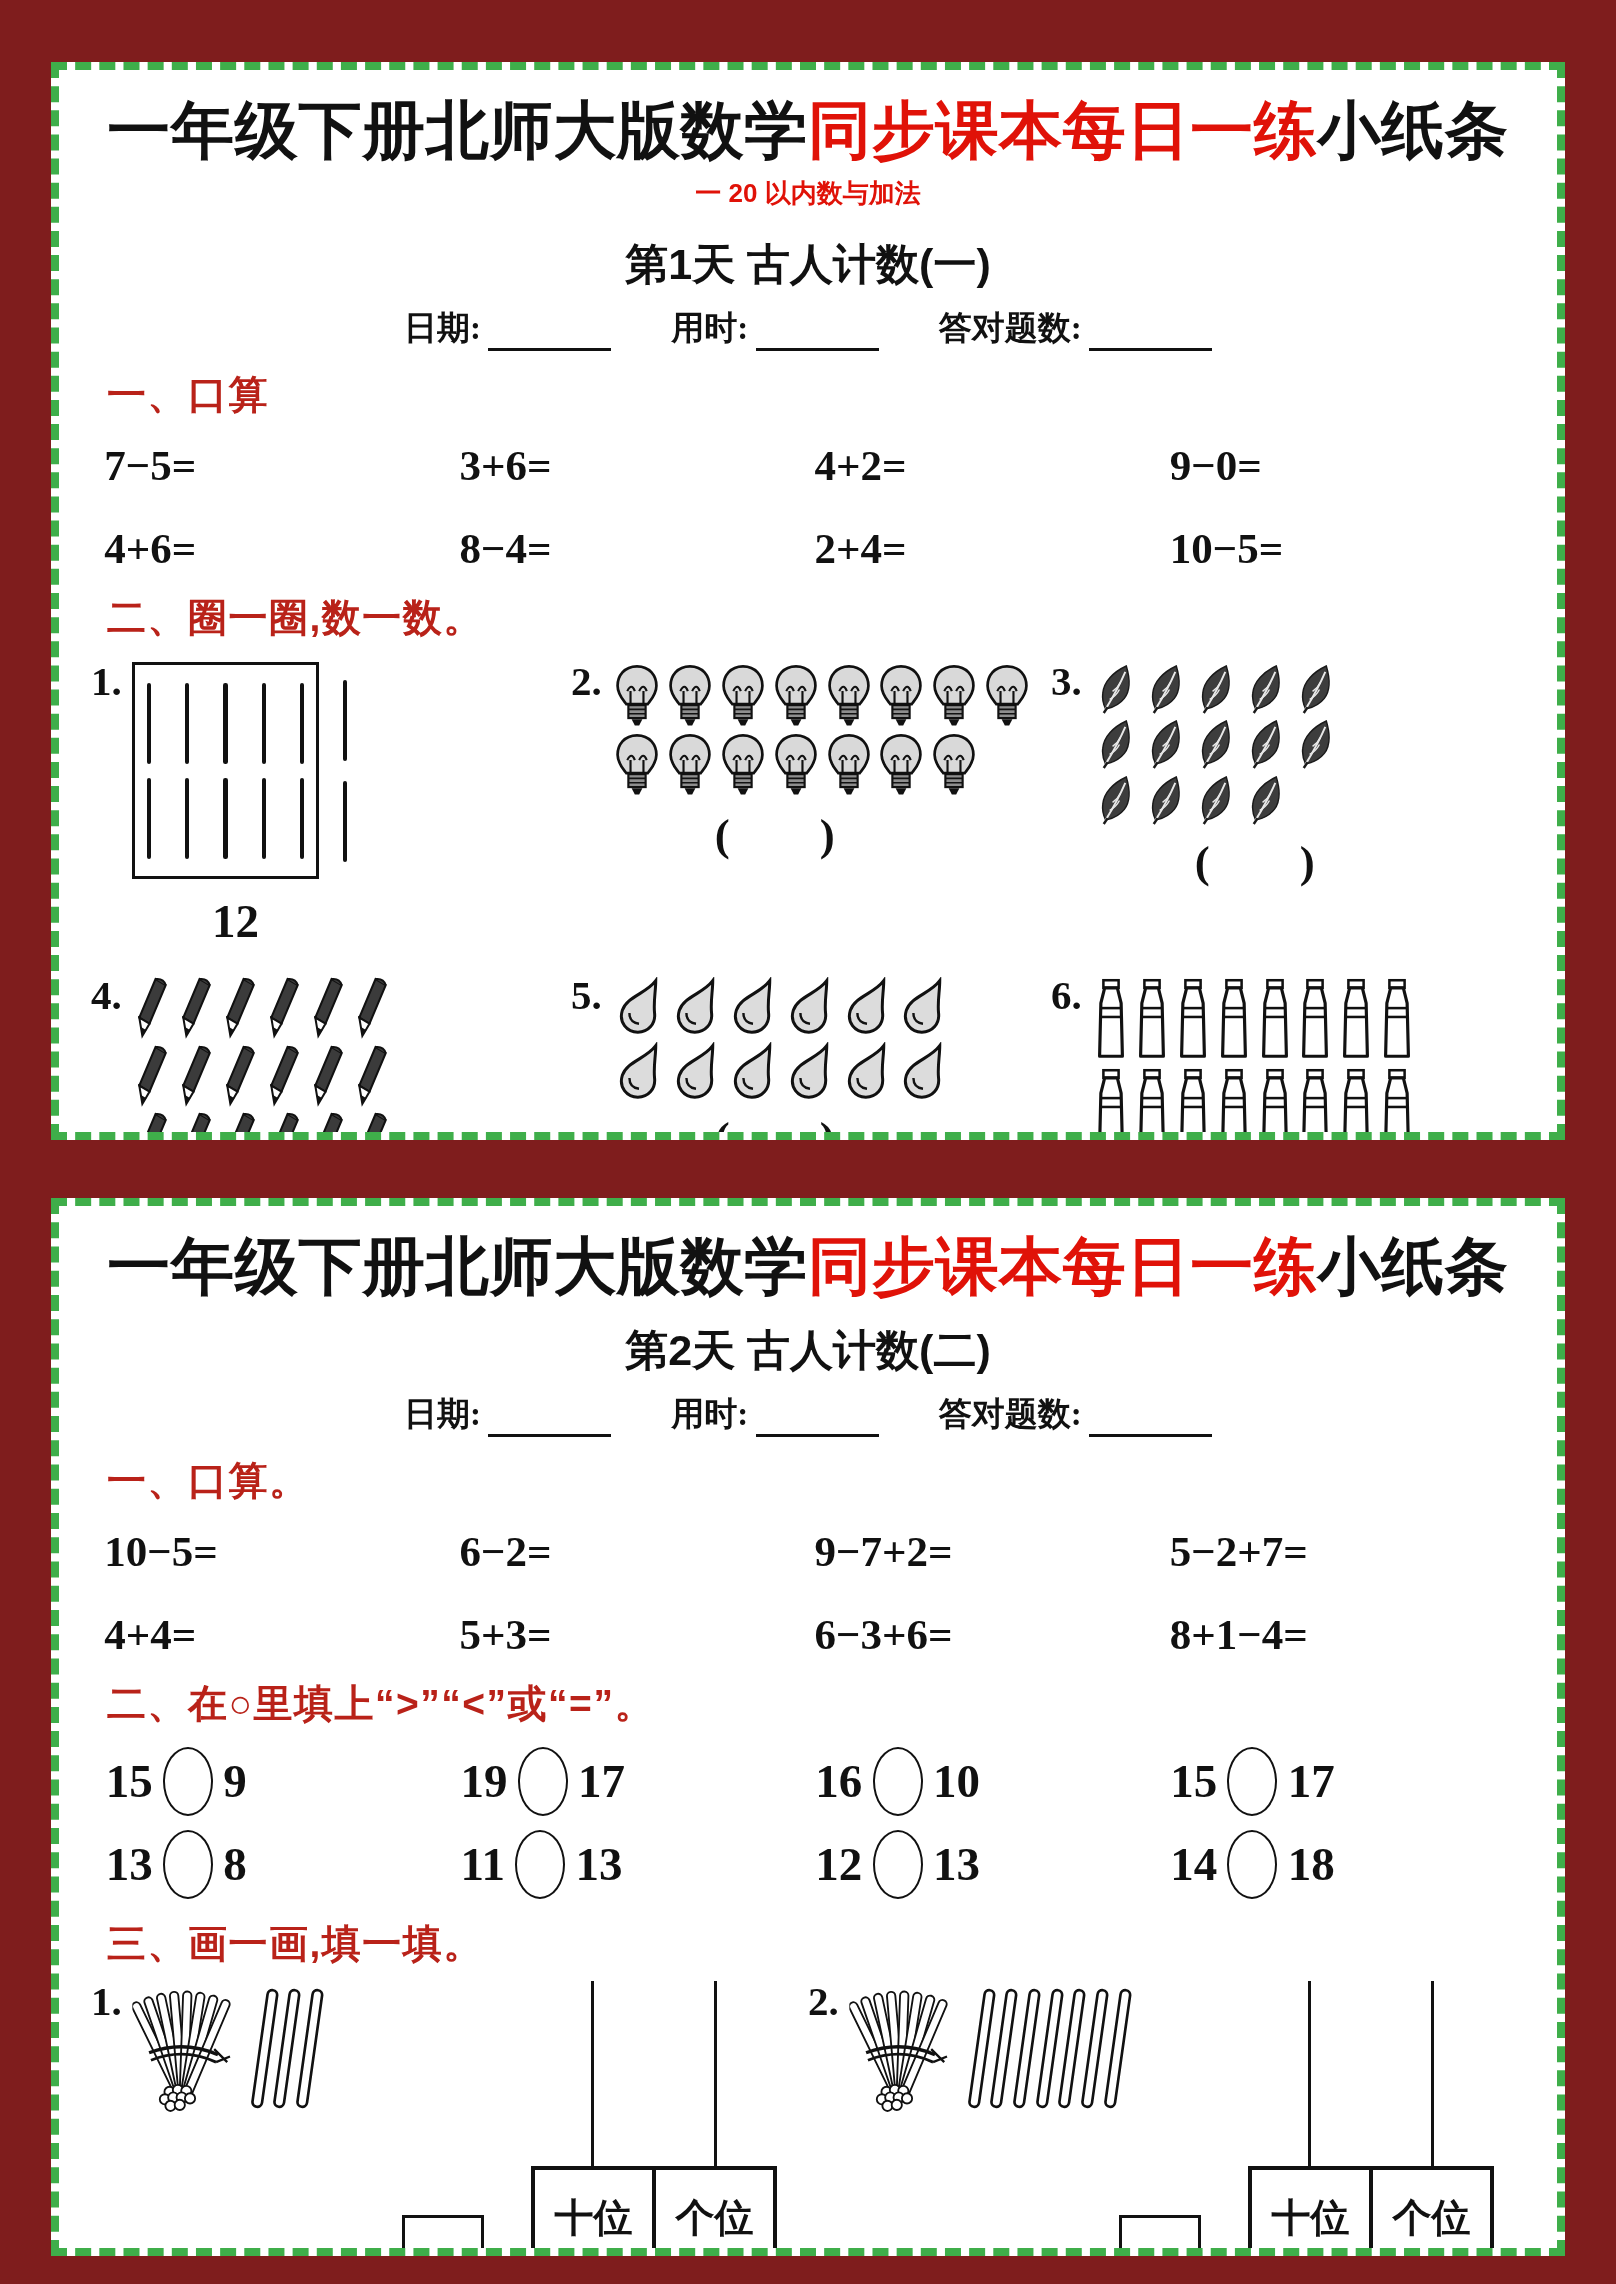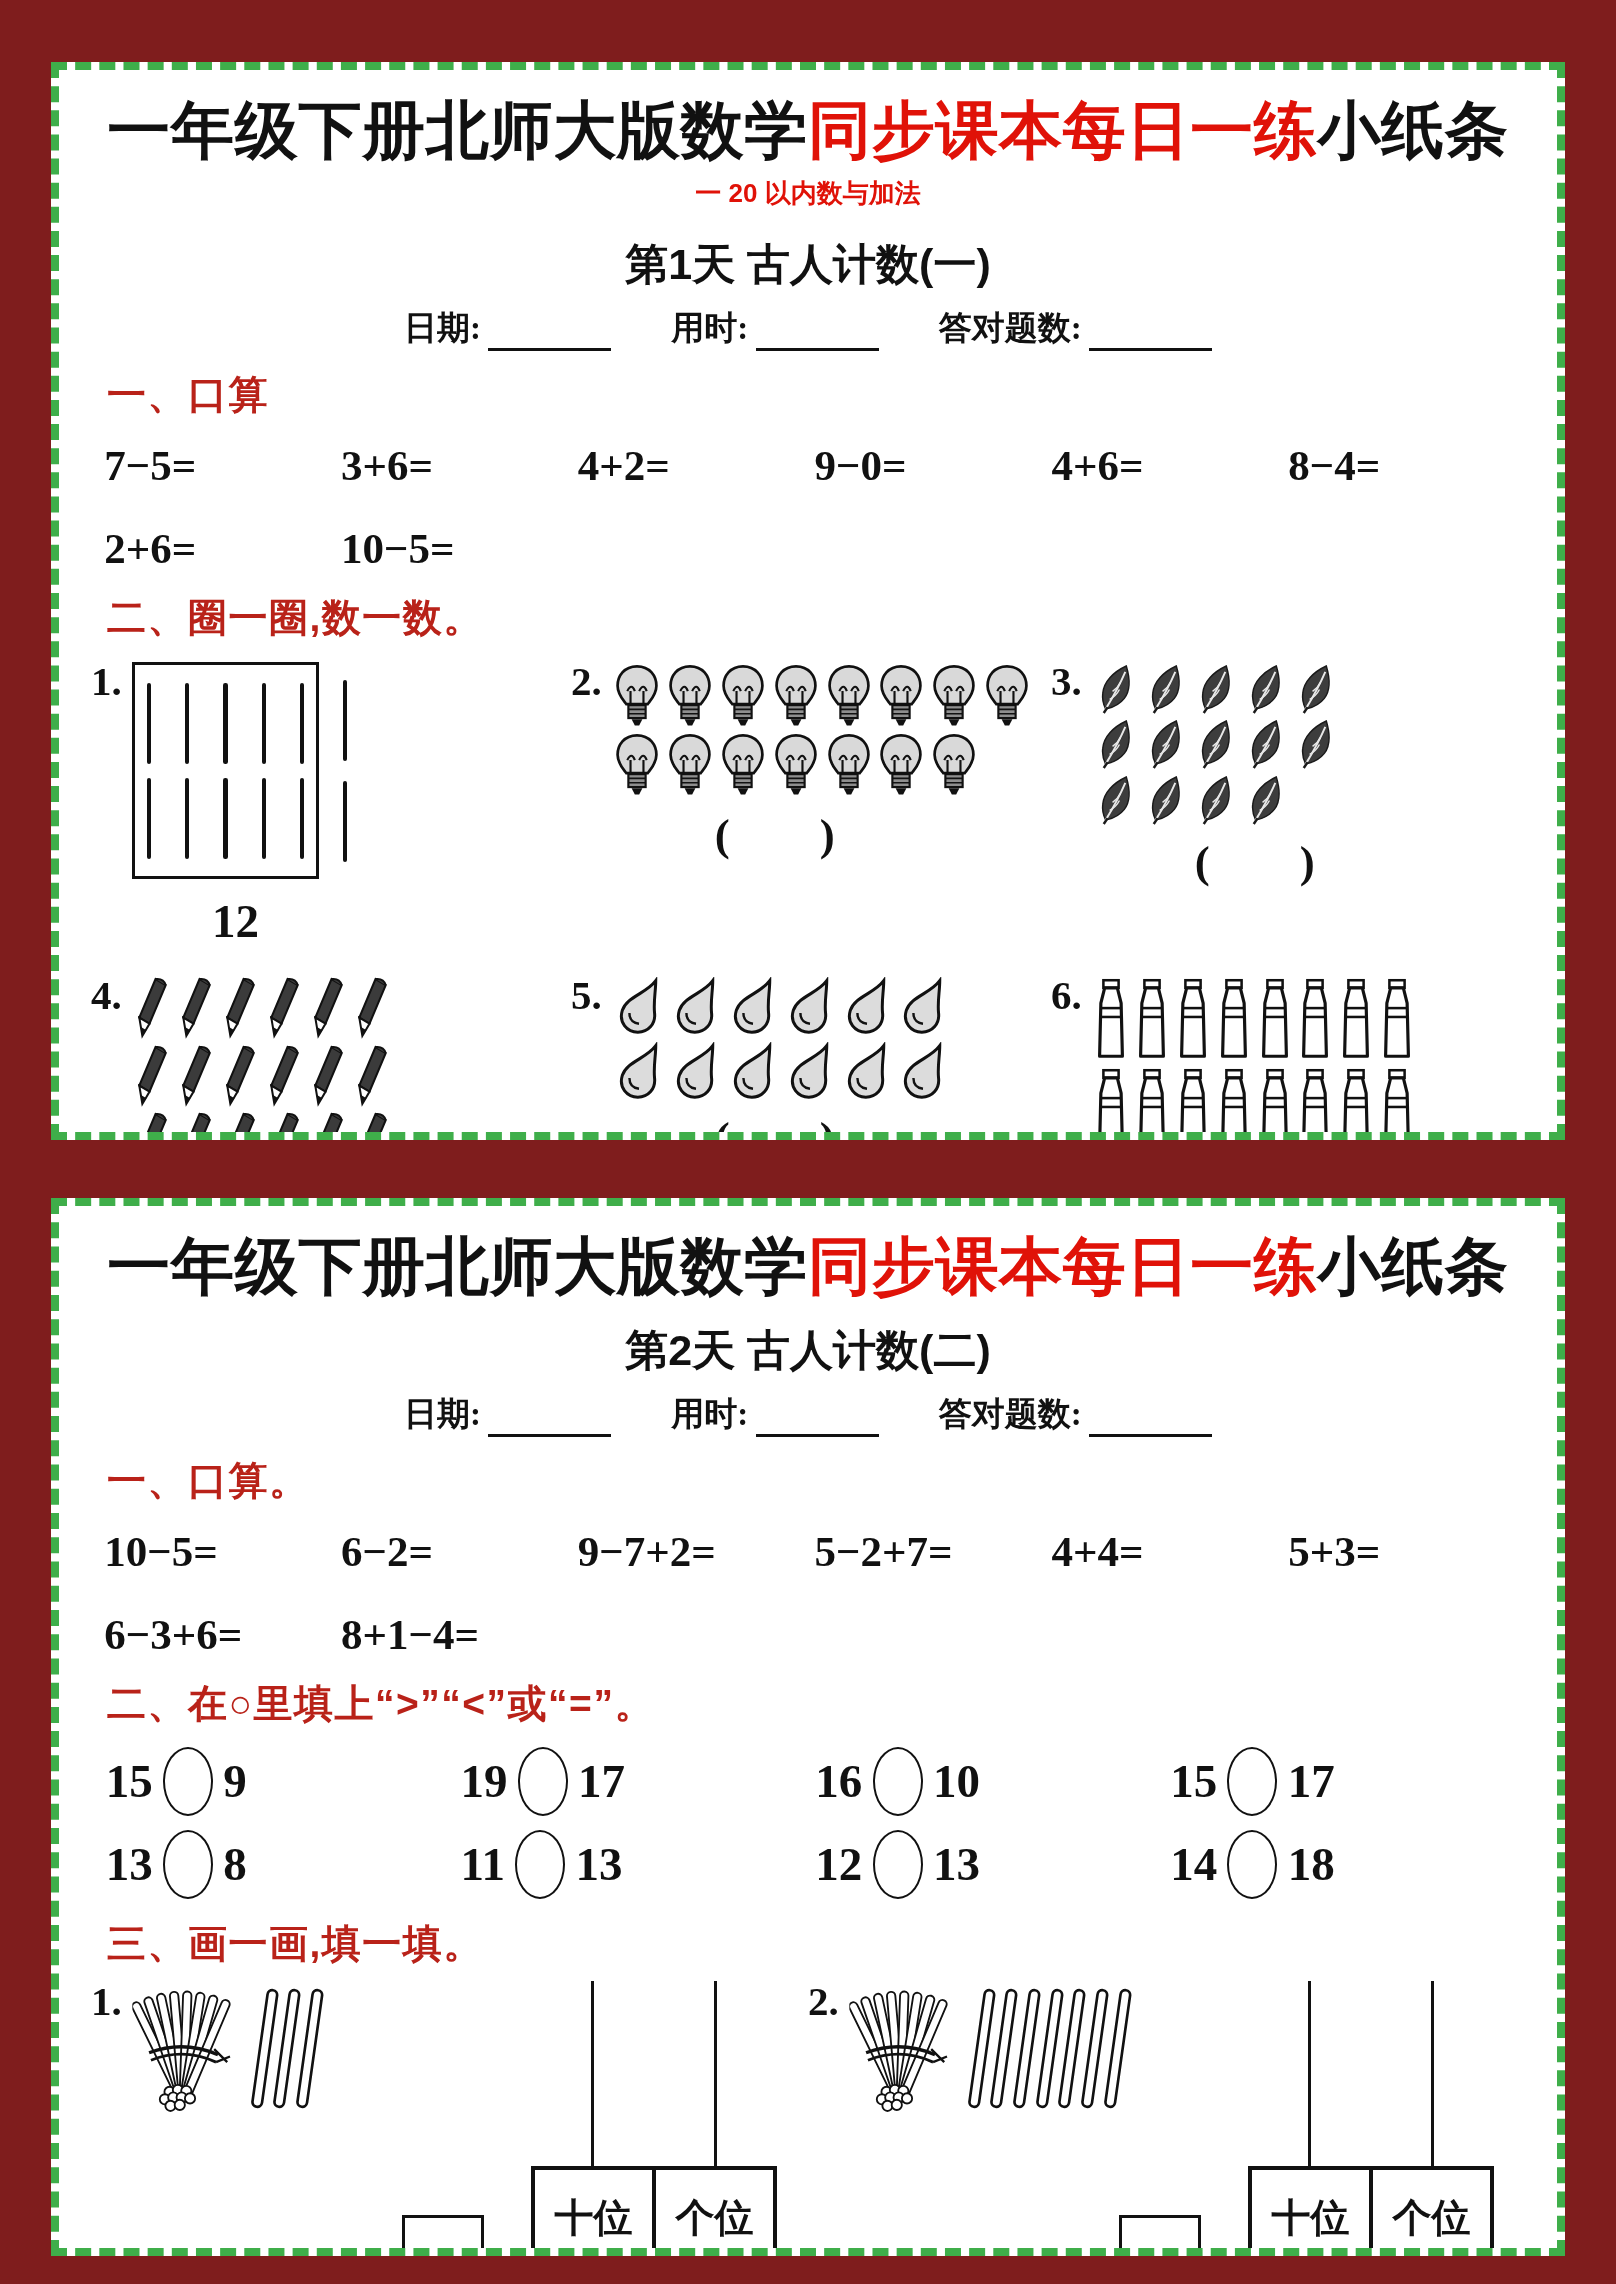--- a/index.html
+++ b/index.html
@@ -22,21 +22,21 @@
   .day-title{text-align:center;font-weight:800;font-size:43px;margin-top:25px}
   #panel2 .day-title{margin-top:11.7px}
 
   .meta-line{display:flex;justify-content:center;gap:60px;font-size:33px;font-weight:700;
              margin-top:11.7px;font-family:"Liberation Serif",serif}
   .meta-item{display:flex;align-items:flex-end}
   .blank{display:inline-block;width:123px;border-bottom:3.7px solid var(--ink);height:37px;margin-left:7.3px}
 
   .sec-heading{color:var(--redH);font-size:39px;font-weight:900;margin:17.6px 0 0 16px;letter-spacing:1.5px}
 
-  .oral-grid{display:grid;grid-template-columns:repeat(6,1fr);row-gap:34px;
+  .oral-grid{display:grid;grid-template-columns:repeat(4,1fr);row-gap:34px;
              font-family:"Liberation Serif",serif;font-size:43px;font-weight:600;
              margin:19px 0 0 13.2px}
   .oral-cell{white-space:nowrap}
 
   .count-grid{display:grid;grid-template-columns:1fr 1fr 1fr;column-gap:5.9px;
               row-gap:25px;margin-top:14.7px}
   .count-item{display:flex;flex-direction:column}
   .item-head{display:flex;align-items:flex-start}
   .item-num{font-family:"Liberation Serif",serif;font-weight:700;font-size:41px;
             margin-right:10.3px;line-height:1.1}
@@ -176,21 +176,21 @@
         </span>
       </div>
     <div class="sec-heading">一、口算</div>
     <div class="oral-grid" id="oral1">
         <div class="oral-cell">7−5=</div>
         <div class="oral-cell">3+6=</div>
         <div class="oral-cell">4+2=</div>
         <div class="oral-cell">9−0=</div>
         <div class="oral-cell">4+6=</div>
         <div class="oral-cell">8−4=</div>
-        <div class="oral-cell">2+6=</div>
+        <div class="oral-cell">2+4=</div>
         <div class="oral-cell">10−5=</div>
       </div>
     <div class="sec-heading">二、圈一圈,数一数。</div>
     <div class="count-grid" id="countGrid">
         <div class="count-item">
           <div class="item-head">
             <span class="item-num">1.</span>
             <div class="tally-wrap">
               <div class="tally-box">
                 <div class="tally-row">

